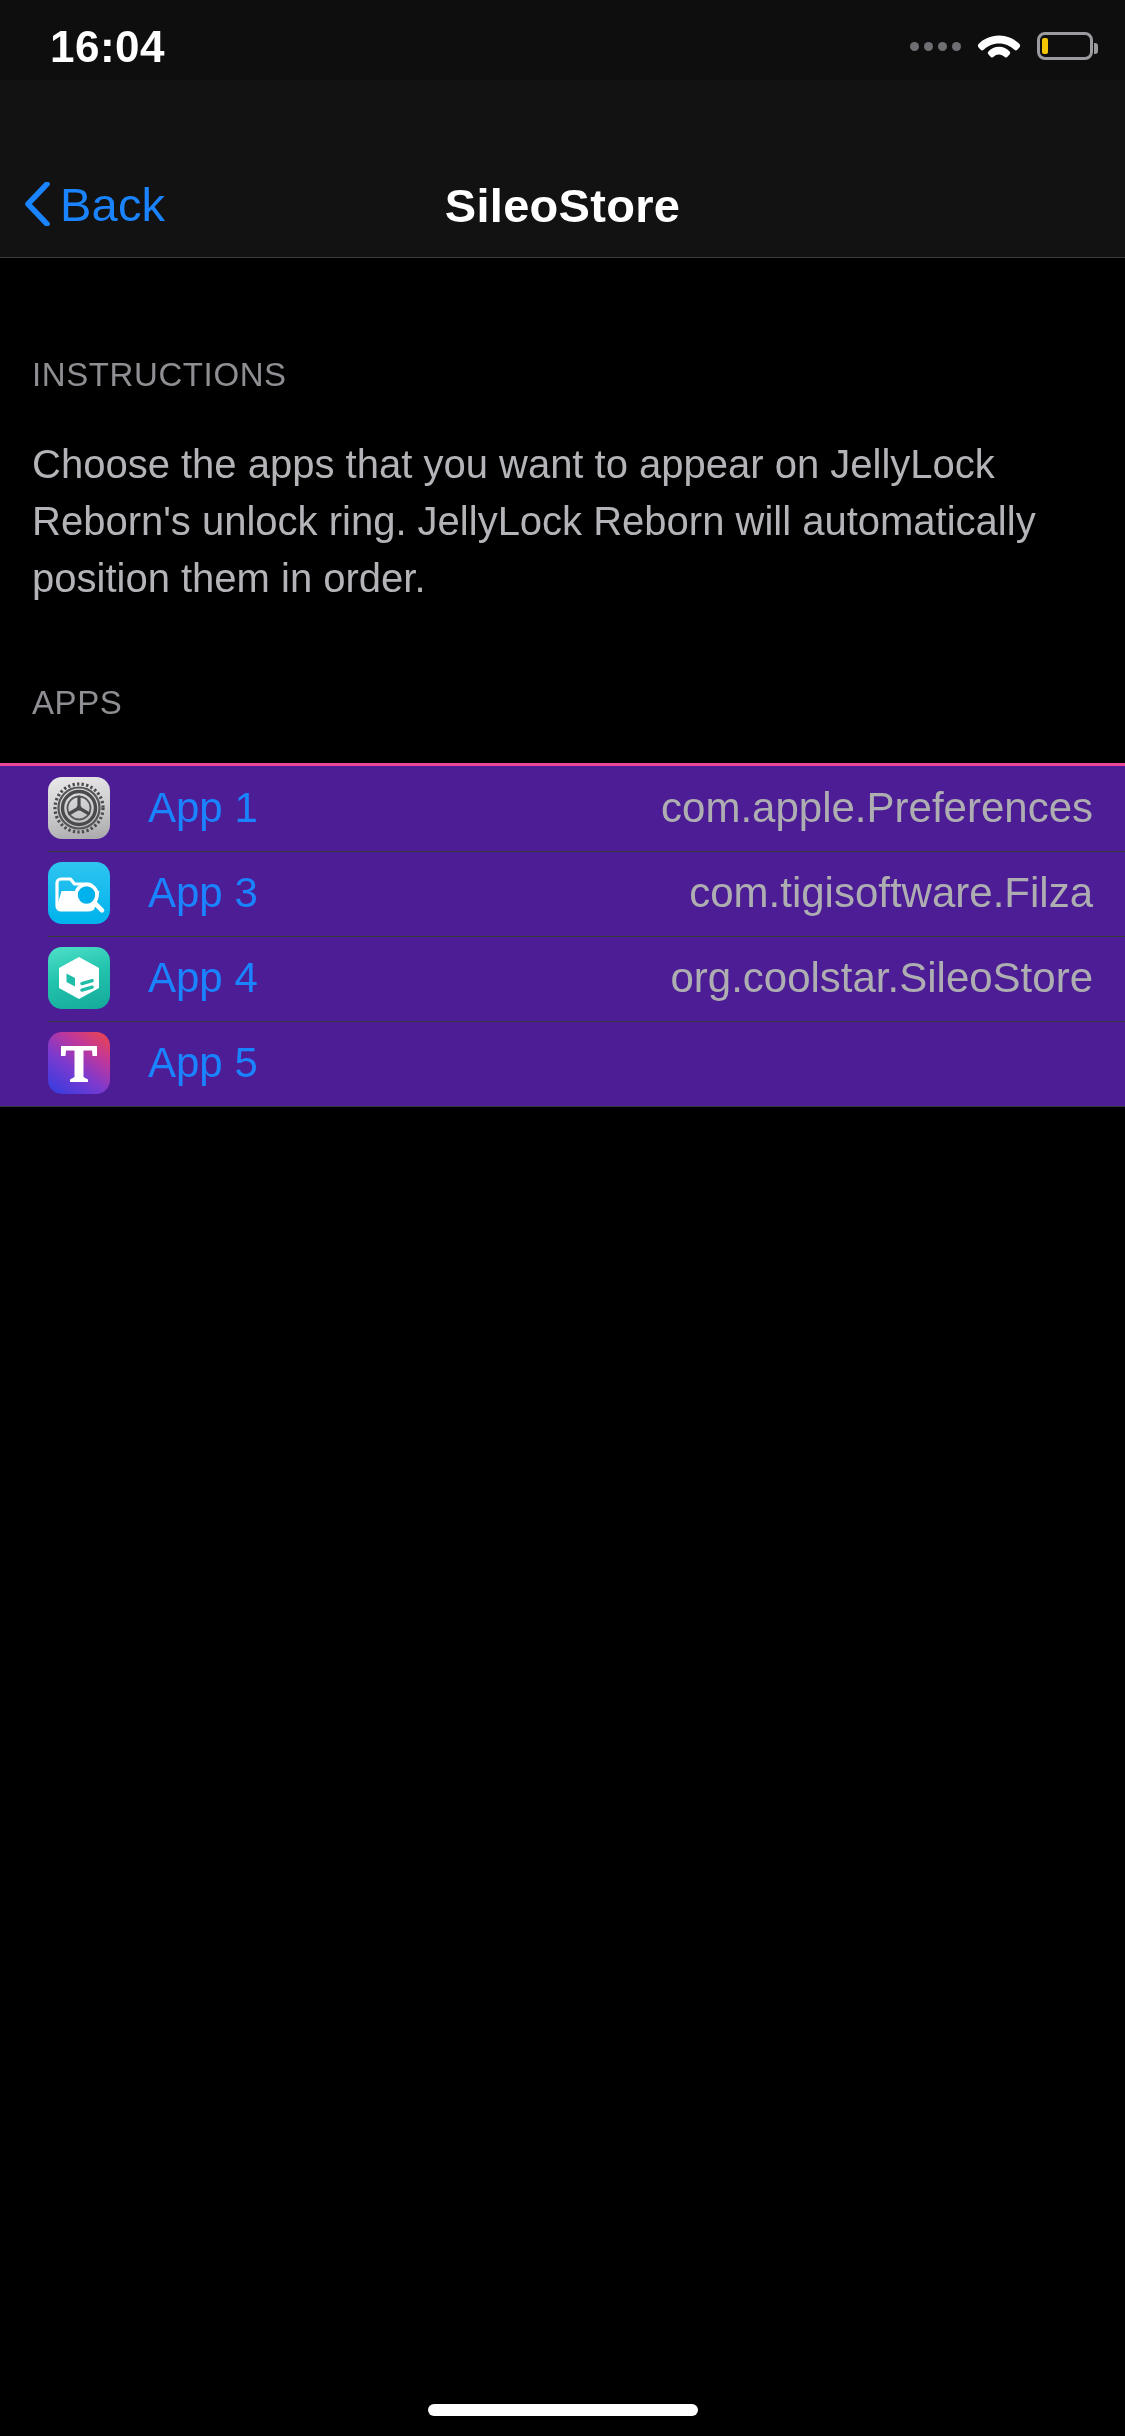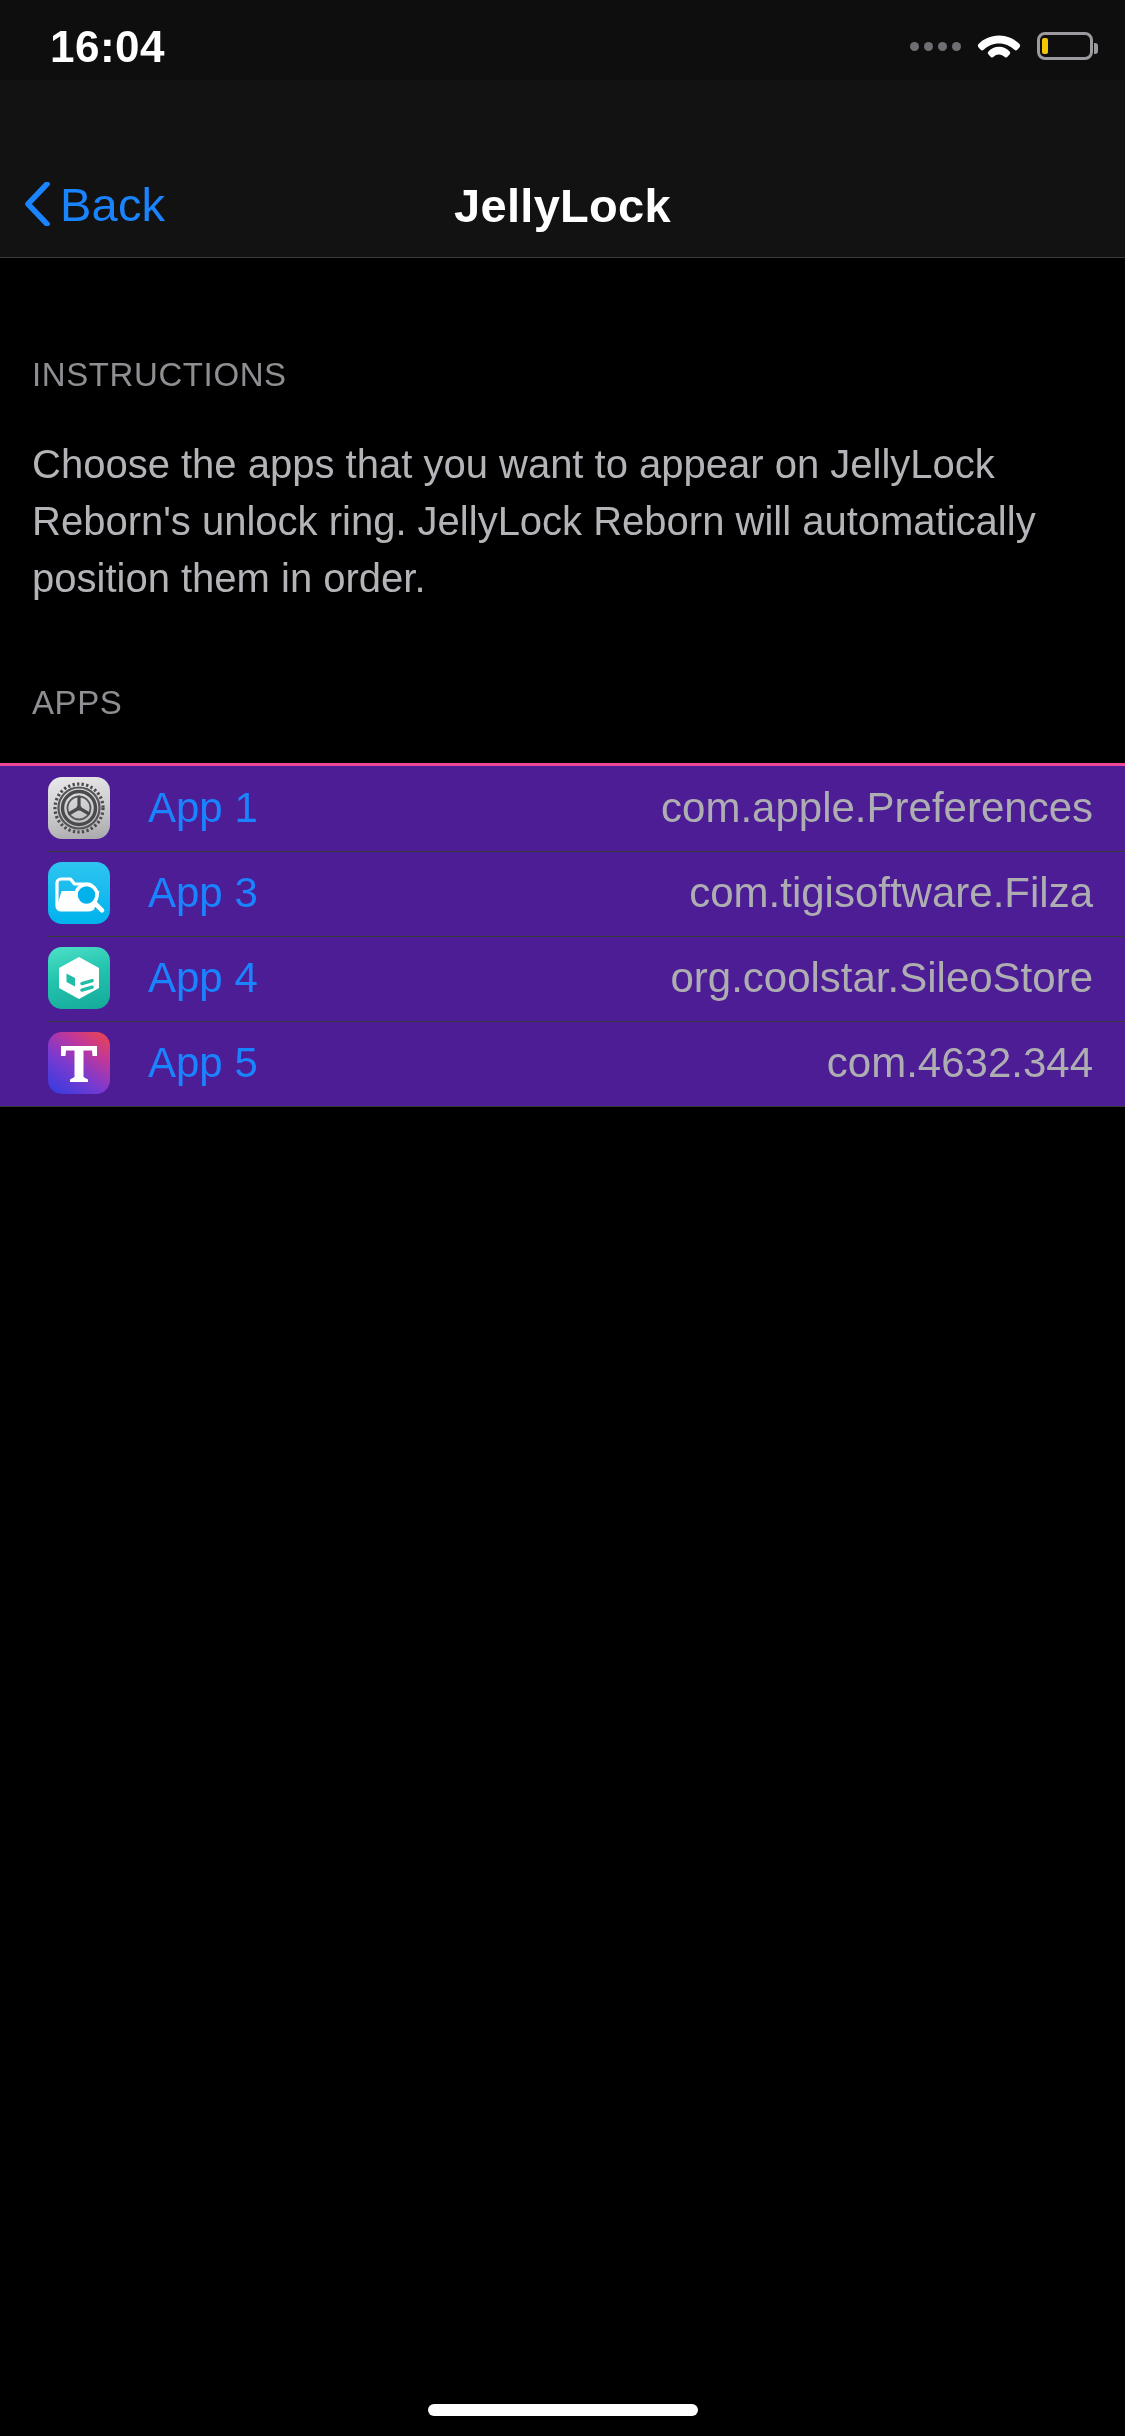--- a/index.html
+++ b/index.html
@@ -185,21 +185,21 @@
   </div>
 </div>
 
 <div class="navbar">
   <div class="back-btn">
     <svg class="chev-left" viewBox="0 0 26 44">
       <path d="M23 2 L4 22 L23 42" fill="none" stroke="#1a84ff" stroke-width="5.5" stroke-linecap="round" stroke-linejoin="round"></path>
     </svg>
     <span class="back-label">Back</span>
   </div>
-  <div class="nav-title">JellyLock</div>
+  <div class="nav-title">SileoStore</div>
 </div>
 
 <div class="content">
 
   <div class="section-header sec-instructions">INSTRUCTIONS</div>
   <div class="instructions-text">Choose the apps that you want to appear on JellyLock Reborn's unlock ring. JellyLock Reborn will automatically position them in order.</div>
 
   <div class="section-header sec-apps">APPS</div>
 
   <div class="app-table">
@@ -252,19 +252,18 @@
       <span class="app-bundle">org.coolstar.SileoStore</span>
     </div>
 
     <div class="app-row">
       <span class="app-icon ic-tweak">
         <svg class="icon-svg" viewBox="0 0 62 62">
           <path d="M13 14 L49 14 L49 24 L44.5 24 L44 18.5 L35.5 18.5 L35.5 45 L40 47.5 L40 50 L22 50 L22 47.5 L26.5 45 L26.5 18.5 L18 18.5 L17.5 24 L13 24 Z" fill="#ffffff"></path>
         </svg>
       </span>
       <span class="app-title">App 5</span>
-      <span class="app-bundle">com.4632.344</span>
     </div>
 
   </div>
 </div>
 
 <div class="home-indicator"></div>
 
 </body></html>

